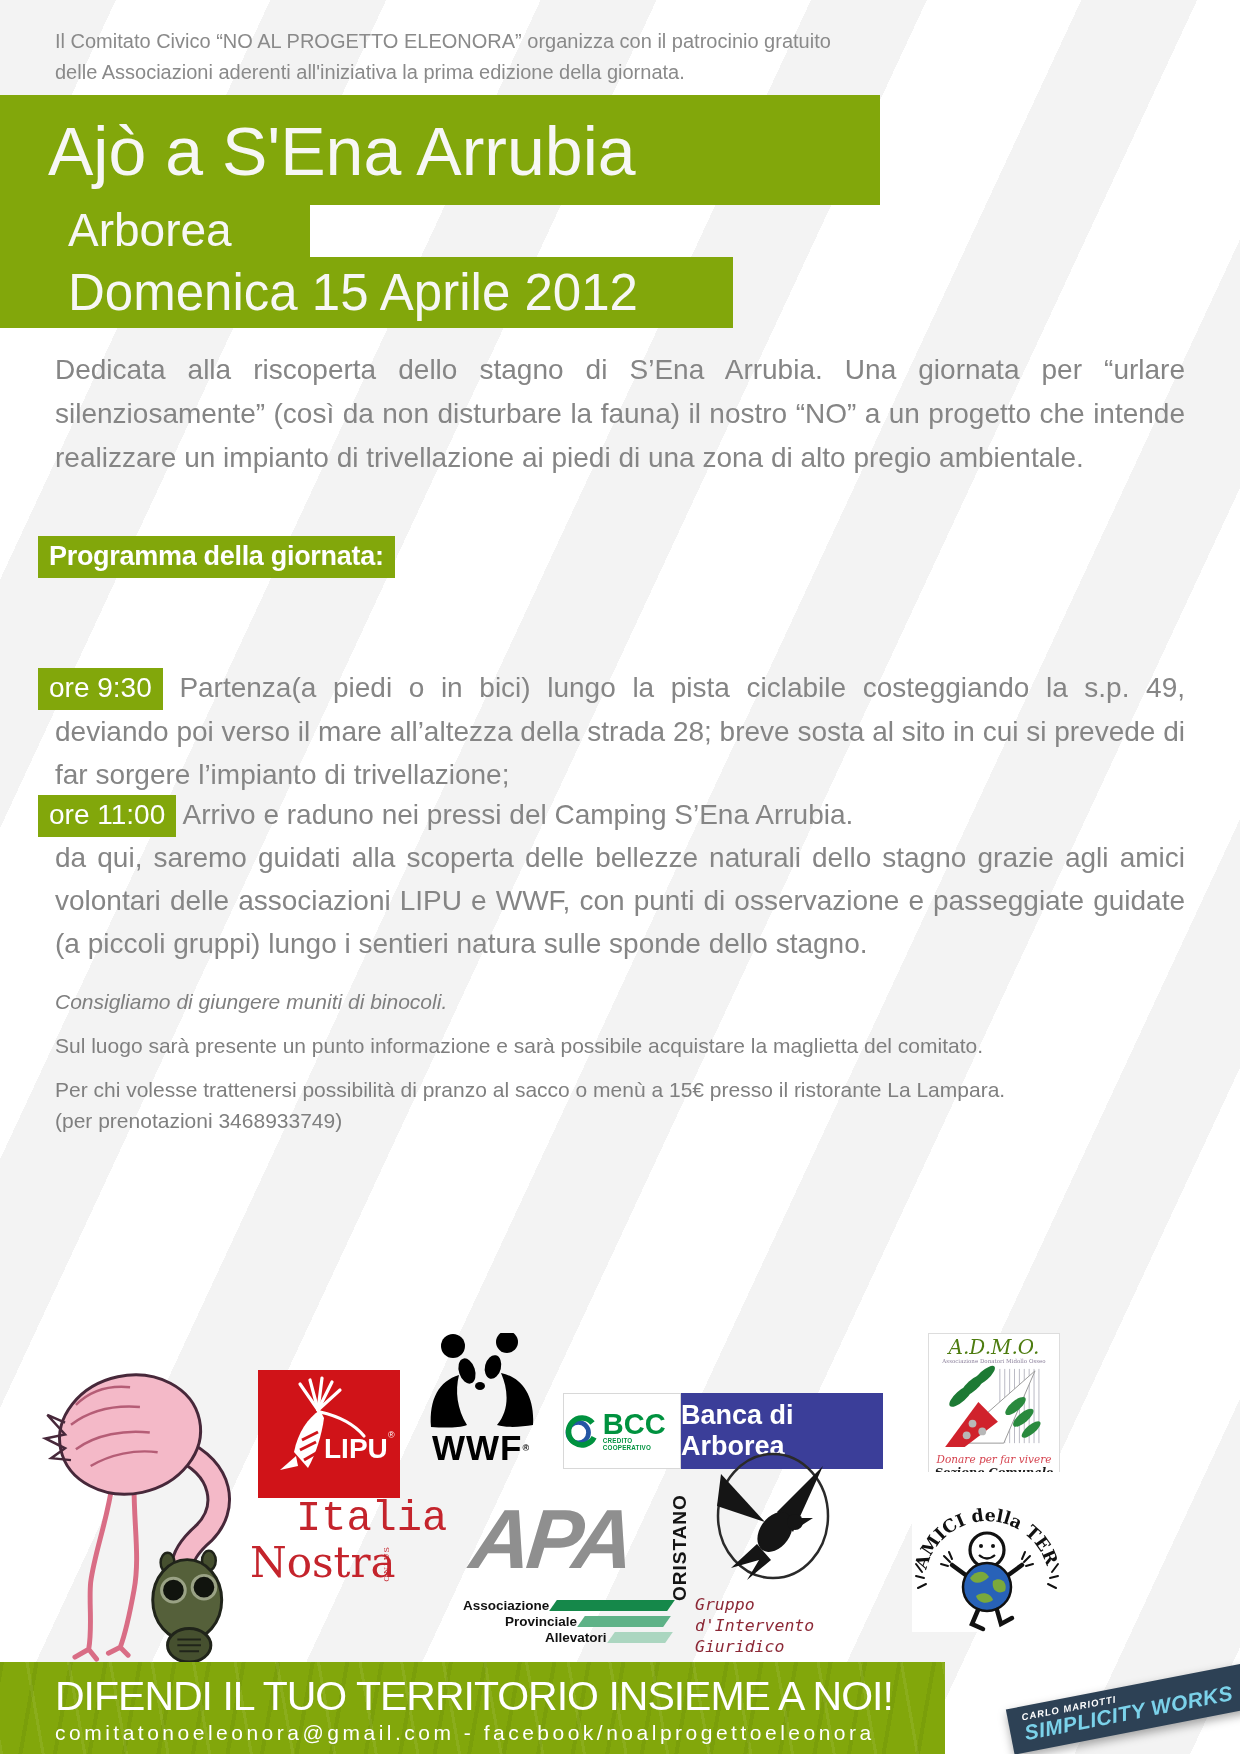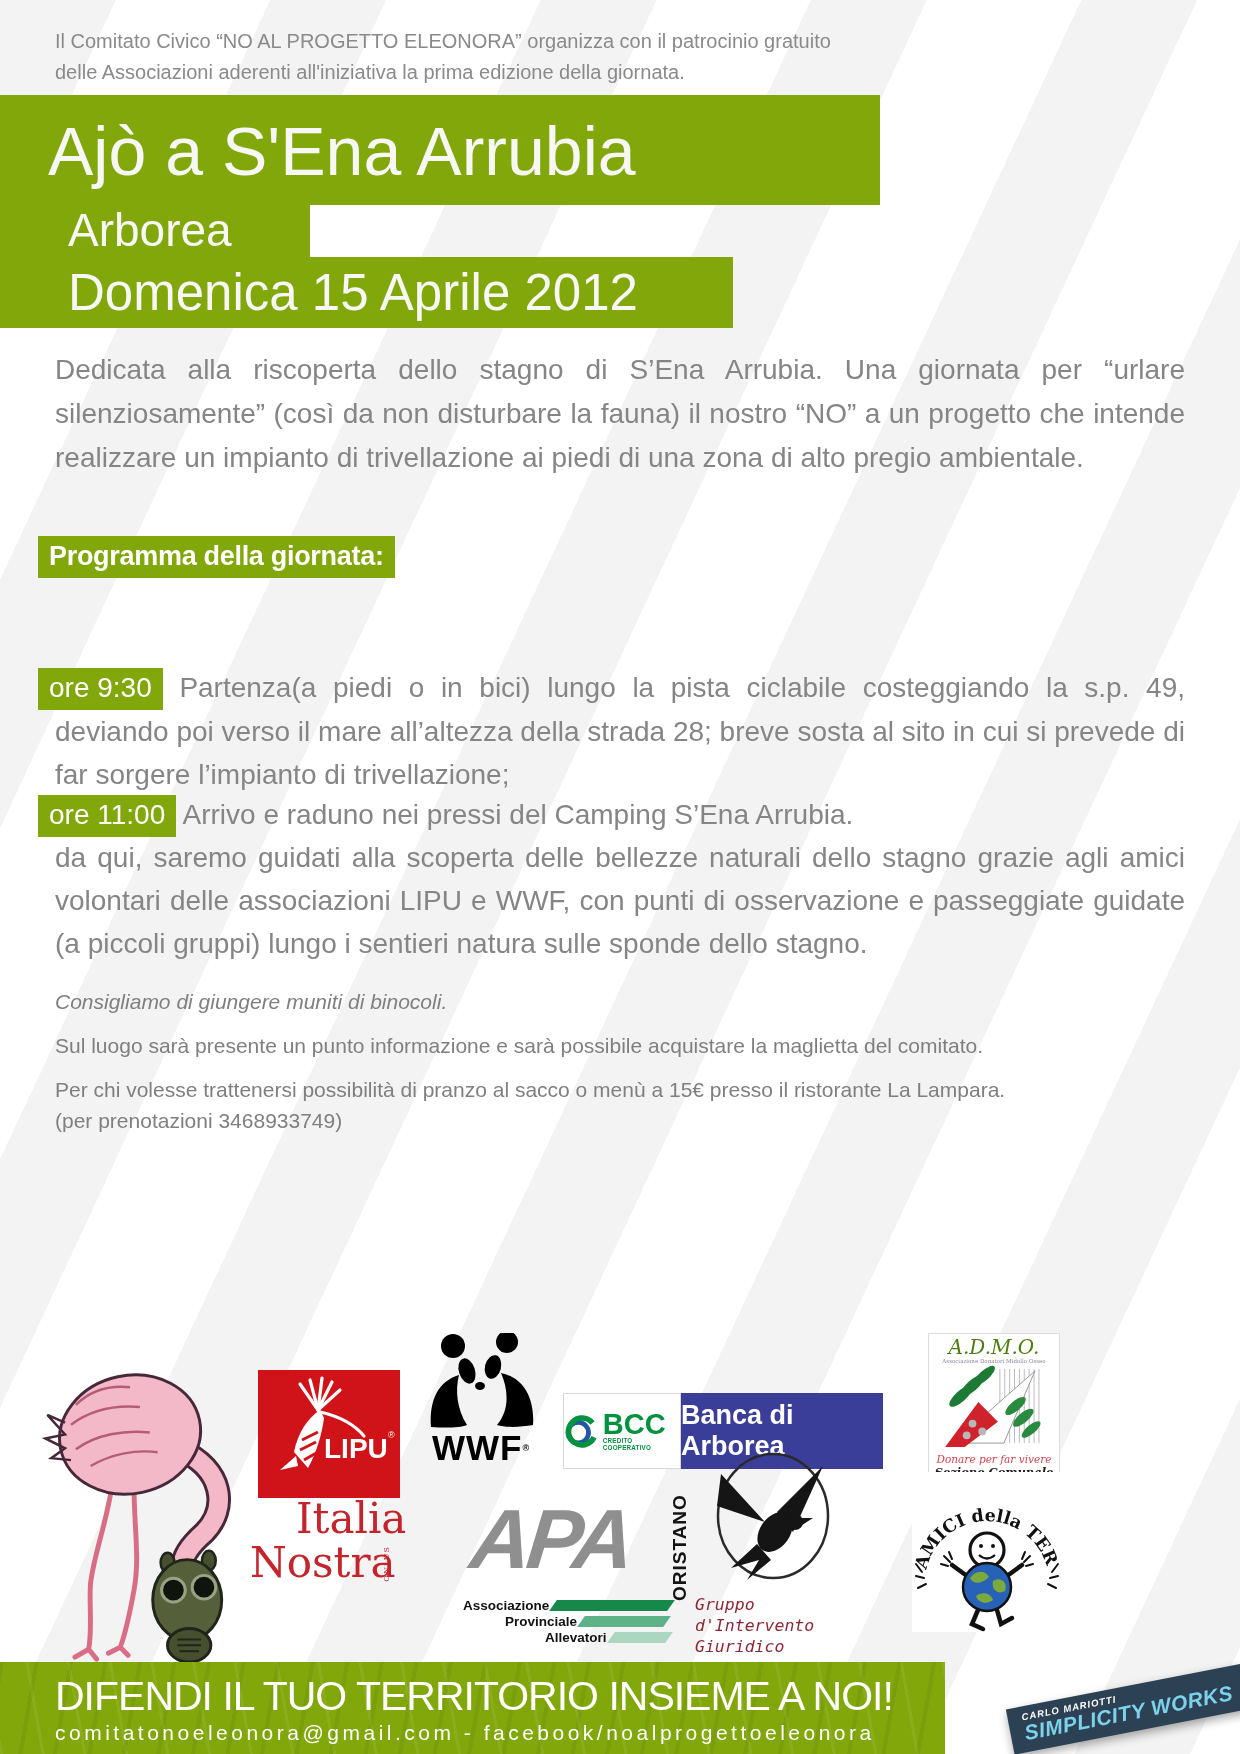--- a/index.html
+++ b/index.html
@@ -55,21 +55,21 @@
     display:flex; align-items:center; justify-content:center; }
   .admo-box{ left:928px; top:1333px; width:132px; height:148px; background:#fff;
     border:1px solid #ddd; text-align:center; padding-top:3px;
     font-family:"DejaVu Serif", serif; }
   .admo-title{ color:#4d7c0f; font-style:italic; font-size:20px; line-height:21px; }
   .admo-sub{ color:#8a7f9a; font-size:5.5px; line-height:7px; }
   .admo-tag{ color:#d5424e; font-style:italic; font-size:10.5px; line-height:12px; }
   .admo-sec{ color:#1c1c1c; font-weight:bold; font-style:italic; font-size:11.5px; line-height:14px; }
   .in-box{ left:250px; top:1498px; width:185px; height:105px;
     font-family:"DejaVu Serif", serif; color:#c4242c; font-size:42px; line-height:42px; }
-  .in-l1{ margin-left:46px; }
+  .in-l1{ margin-left:46px;font-family:Liberation Mono, monospace; }
   .in-l2{ margin-top:2px; position:relative; display:inline-block; }
   .in-onlus{ position:absolute; right:-12px; bottom:2px; font-size:8px; letter-spacing:1px;
     writing-mode:vertical-rl; transform:rotate(180deg); color:#c4242c; }
   .apa-box{ left:463px; top:1497px; width:228px; height:150px; }
   .apa-big{ font-style:italic; font-weight:bold; font-size:84px; line-height:84px;
     letter-spacing:-4px; color:#8f8f8f; transform:skewX(-6deg); display:inline-block; margin-left:8px; }
   .apa-or{ position:absolute; right:0; top:2px; writing-mode:vertical-rl; transform:rotate(180deg);
     font-weight:bold; font-size:19px; letter-spacing:1px; color:#141414; height:102px; text-align:center;}
   .apa-rows{ position:absolute; left:0; top:100px; width:215px; }
   .apa-row{ display:flex; align-items:center; height:16px; }

